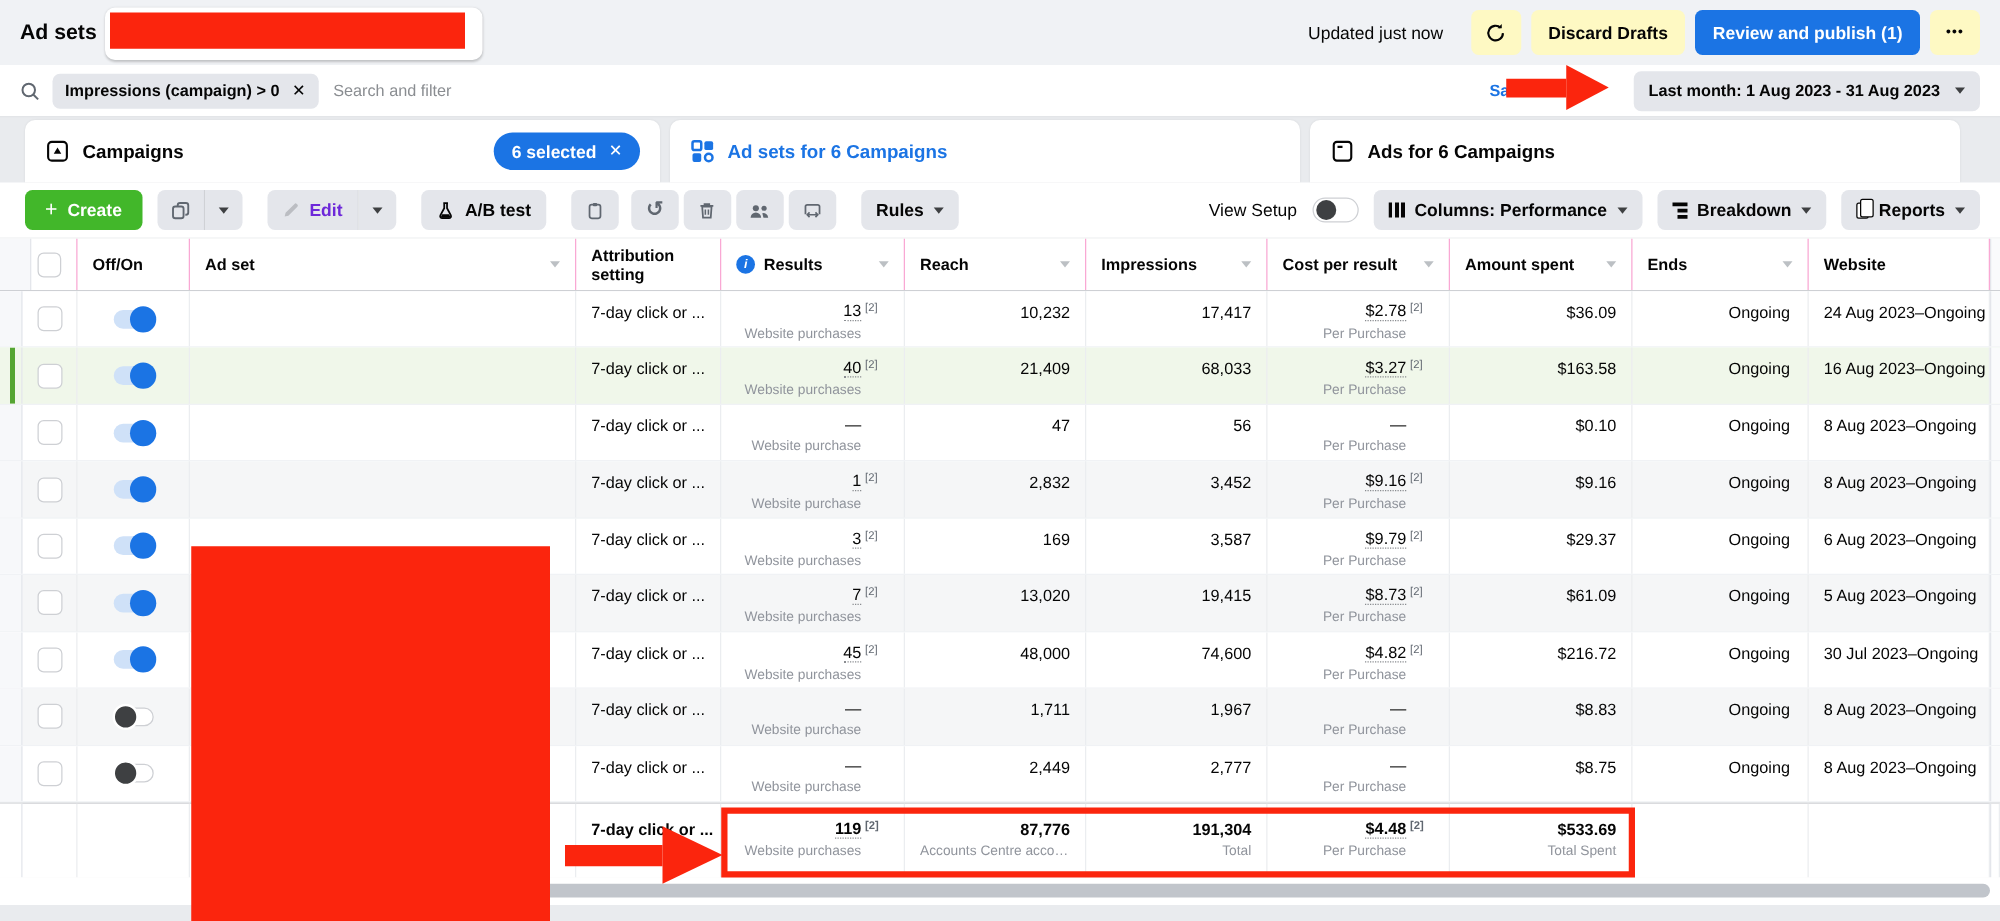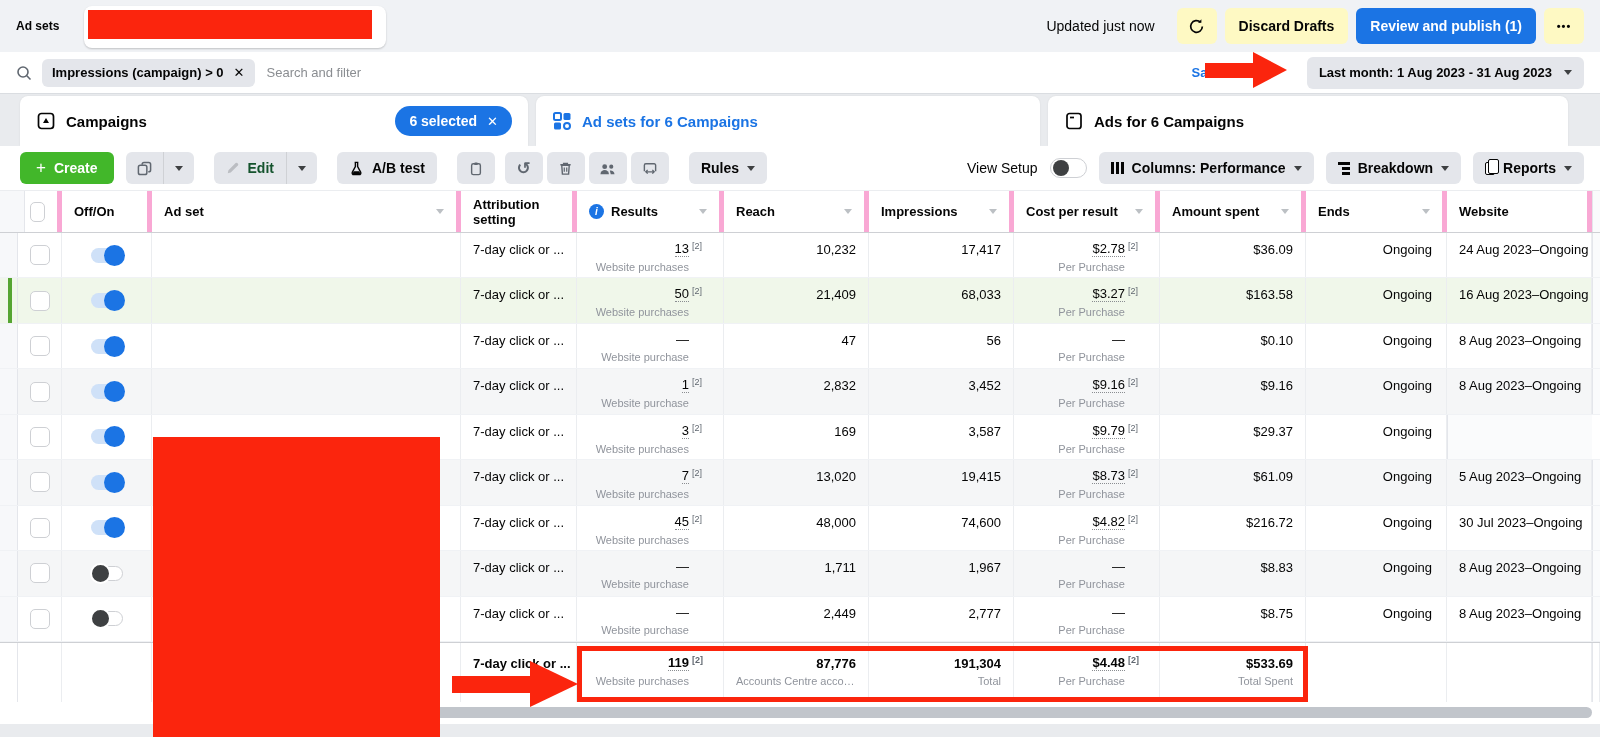--- a/index.html
+++ b/index.html
@@ -3,21 +3,21 @@
 <meta charset="utf-8">
 <style>
   * { margin:0; padding:0; box-sizing:border-box; }
   body { background:#ddd; }
   .app { position:relative; width:1600px; height:737px; background:#e9ebee; overflow:hidden;
          font-family:"Liberation Sans","DejaVu Sans",sans-serif; font-size:13px; color:#050505; }
 
   
   .topbar { position:absolute; top:0; left:0; right:0; height:52px; background:#f0f2f5;
             display:flex; align-items:center; padding:0 16px; }
-  .page-title { font-size:12px; font-weight:bold; }
+  .page-title { font-size:17px; font-weight:bold; }
   .topbar .spacer { flex:1; }
   .updated { font-size:14px; margin-right:14px; }
   .btn { border-radius:6px; background:#fef9c3; height:36px; display:inline-flex; align-items:center;
          justify-content:center; font-weight:600; font-size:14px; padding:0 14px; margin-left:8px; cursor:pointer; }
   .btn.square { width:40px; padding:0; }
   .btn.primary { background:#1b74e4; color:#fff; }
   .redact-card { position:absolute; left:84px; top:6px; width:302px; height:42px; background:#fff;
                  border-radius:8px; box-shadow:0 1px 2px rgba(0,0,0,.2); }
   .redact-top { position:absolute; left:88px; top:10px; width:284px; height:29px; background:#fb250d; }
 
@@ -49,35 +49,35 @@
   
   .toolbar { position:absolute; top:146px; left:0; right:0; height:45px; background:#fff;
              border-bottom:1px solid #ebedf0; display:flex; align-items:center; padding:0 16px 0 20px; gap:8px; }
   .tbtn { background:#e4e6eb; border-radius:6px; height:32px; display:inline-flex; align-items:center;
           gap:8px; padding:0 12px; font-weight:600; font-size:14px; cursor:pointer; white-space:nowrap; }
   .tbtn.icon-only { width:38px; padding:0; justify-content:center; }
   .tbtn.create { background:#42b72a; color:#fff; padding:0 16px; }
   .split { display:inline-flex; }
   .split .tbtn:first-child { border-radius:6px 0 0 6px; border-right:1px solid #cfd1d5; }
   .split .tbtn:last-child { border-radius:0 6px 6px 0; width:30px; padding:0; justify-content:center; }
-  .dim { color:#14532d; }
+  .dim { color:#6d28d9; }
   .dim svg { opacity:.45; }
   .toolbar-right { margin-left:auto; display:flex; align-items:center; gap:12px; }
   .viewsetup { font-size:14px; }
   .toggle-ctl { width:37px; height:20px; border-radius:11px; background:#fff; border:1px solid #ced0d4;
                 position:relative; cursor:pointer; }
   .toggle-ctl .knob { position:absolute; left:2px; top:1px; width:16px; height:16px; border-radius:50%; background:#3e4042; }
 
   
   .table { position:absolute; top:191px; left:0; width:1600px; height:511px; background:#fff; }
   .grid { display:grid; grid-template-columns:18px 44px 90px 309px 116px 147px 145px 145px 146px 146px 141px 145px 8px; }
   .thead { height:42px; border-bottom:1px solid #ced0d4; font-weight:bold; background:#fff; }
   .thead .cell { display:flex; align-items:center; padding:0 12px; line-height:15px; }
   .cell { border-right:1px solid #ebedf0; position:relative; overflow:hidden; }
-  .thead .cell { border-right:5px solid #f9a8d4; }
+  .thead .cell { border-right:1px solid #f9a8d4; }
   .c-gutter { background:#f7f8fa; border-right:1px solid #e4e6eb !important; }
   .c-edge { border-right:none; border-left:1px solid #e4e6eb; background:#fafbfc; }
   .sortcaret { margin-left:auto; width:0; height:0; border:4px solid transparent; border-top:5px solid #bcc0c4; margin-top:4px; }
   .trow { height:45.44px; background:#fff; border-bottom:1px solid #f0f2f5; }
   .trow.even { background:#f5f6f7; }
   .trow.selected { background:#f0f7ea; }
   .trow.selected .c-gutter { background:#f0f7ea; }
   .trow.selected .c-gutter::after { content:""; position:absolute; left:8px; top:0; bottom:0; width:4px; background:#55a532; }
   .checkbox { width:20px; height:20px; border:1px solid #ced0d4; border-radius:5px; background:#fff; display:inline-block; cursor:pointer; }
   .c-check, .c-toggle { display:flex; align-items:center; justify-content:center; }
@@ -423,21 +423,21 @@
           </div>
     <div class="cell c-toggle">
             <span class="toggle on">
               <span class="knob"></span>
             </span>
           </div>
     <div class="cell c-adset"></div>
     <div class="cell c-attr">7-day click or ...</div>
     <div class="cell">
       <div class="val-line">
-              <span class="num dotted">50</span>
+              <span class="num dotted">40</span>
               <span class="ref">[2]</span>
             </div>
       <div class="sub">Website purchases</div>
     </div>
     <div class="cell">
             <div class="rval">21,409</div>
           </div>
     <div class="cell">
             <div class="rval">68,033</div>
           </div>
@@ -570,20 +570,21 @@
               <span class="ref">[2]</span>
             </div>
       <div class="sub">Per Purchase</div>
     </div>
     <div class="cell">
             <div class="rval">$29.37</div>
           </div>
     <div class="cell c-ends">
             <div class="rval">Ongoing</div>
           </div>
+    <div class="cell c-sched">6 Aug 2023–Ongoing</div>
     <div class="cell c-edge"></div>
   </div>
         <div class="grid trow even">
     <div class="cell c-gutter"></div>
     <div class="cell c-check">
             <span class="checkbox"></span>
           </div>
     <div class="cell c-toggle">
             <span class="toggle on">
               <span class="knob"></span>

